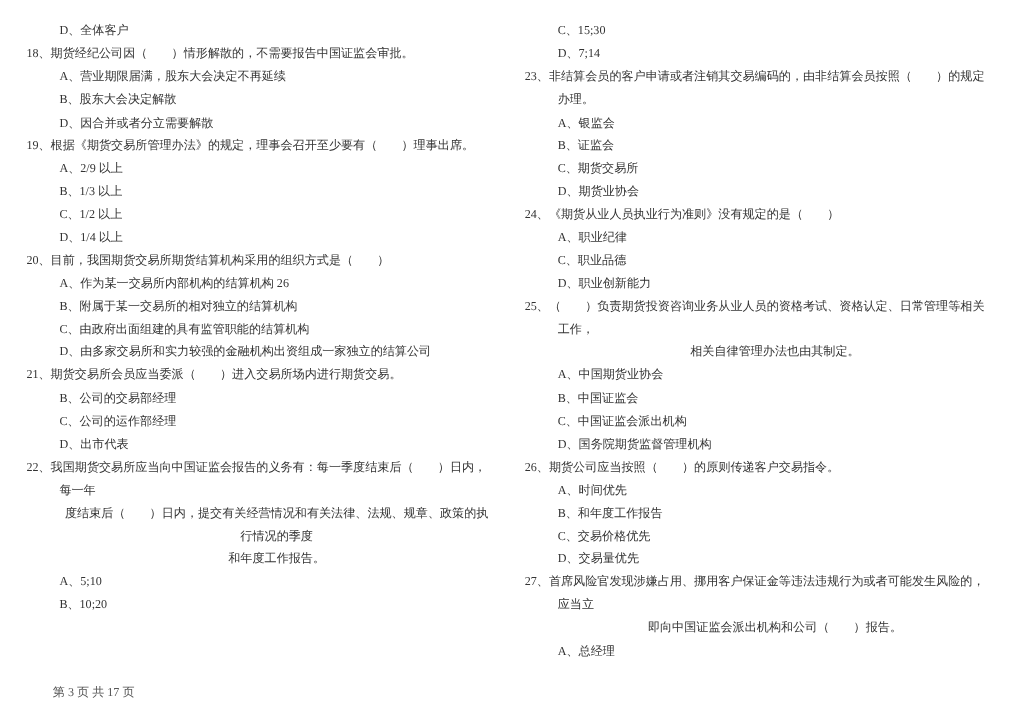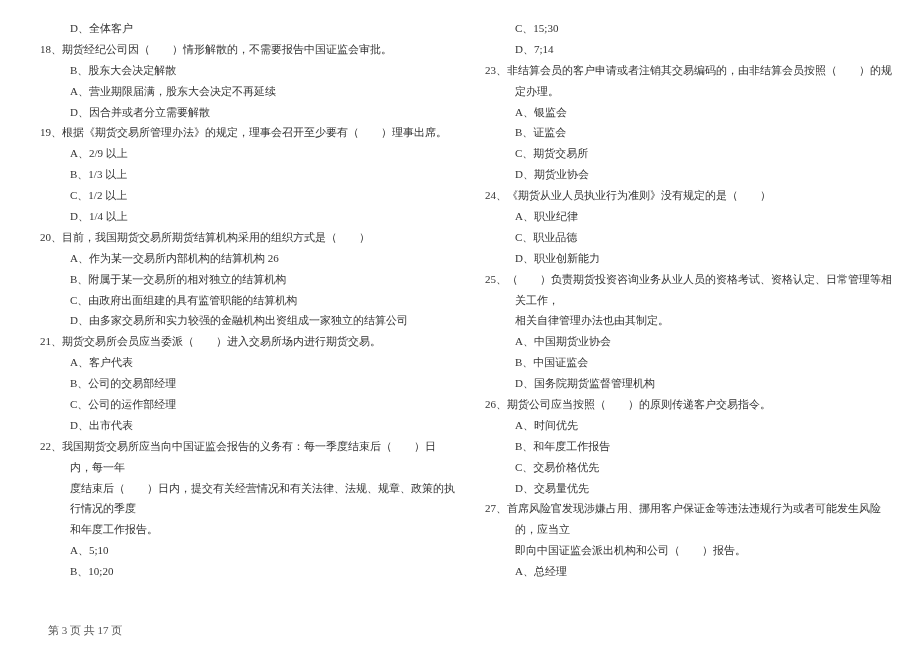--- a/index.html
+++ b/index.html
@@ -17,65 +17,65 @@
     .columns {
       display: flex;
       width: 100%;
       height: 610px;
       padding-top: 18px;
     }
     .column {
       flex: 1;
       padding: 0 18px;
     }
-    .col-left { padding-left: 40px; }
+    .col-left { padding-left: 24px; }
     .col-right { padding-left: 10px; }
     .q-text {
       padding-left: 30px;
       text-indent: -30px;
     }
     .option {
       padding-left: 58px;
       text-indent: -28px;
     }
     .cont-line {
       padding-left: 30px;
+      text-align: center;
     }
     .footer {
       position: absolute;
       bottom: 9px;
       width: 100%;
       text-align: left;
       font-size: 11px;
       color: #555;
       margin-left: 48px;
     }
   </style>
 </head>
 <body>
 
 <div class="columns">
   <div class="column col-left">
     <div class="option">D、全体客户</div>
     <div class="q-text">18、期货经纪公司因（　　）情形解散的，不需要报告中国证监会审批。</div>
+    <div class="option">A、营业期限届满，股东大会决定不再延续</div>
     <div class="option">B、股东大会决定解散</div>
-    <div class="option">A、营业期限届满，股东大会决定不再延续</div>
     <div class="option">D、因合并或者分立需要解散</div>
     <div class="q-text">19、根据《期货交易所管理办法》的规定，理事会召开至少要有（　　）理事出席。</div>
     <div class="option">A、2/9 以上</div>
     <div class="option">B、1/3 以上</div>
     <div class="option">C、1/2 以上</div>
     <div class="option">D、1/4 以上</div>
     <div class="q-text">20、目前，我国期货交易所期货结算机构采用的组织方式是（　　）</div>
     <div class="option">A、作为某一交易所内部机构的结算机构 26</div>
     <div class="option">B、附属于某一交易所的相对独立的结算机构</div>
     <div class="option">C、由政府出面组建的具有监管职能的结算机构</div>
     <div class="option">D、由多家交易所和实力较强的金融机构出资组成一家独立的结算公司</div>
     <div class="q-text">21、期货交易所会员应当委派（　　）进入交易所场内进行期货交易。</div>
-    <div class="option">A、客户代表</div>
     <div class="option">B、公司的交易部经理</div>
     <div class="option">C、公司的运作部经理</div>
     <div class="option">D、出市代表</div>
     <div class="q-text">22、我国期货交易所应当向中国证监会报告的义务有：每一季度结束后（　　）日内，每一年</div>
     <div class="cont-line">度结束后（　　）日内，提交有关经营情况和有关法律、法规、规章、政策的执行情况的季度</div>
     <div class="cont-line">和年度工作报告。</div>
     <div class="option">A、5;10</div>
     <div class="option">B、10;20</div>
   </div>
 
@@ -88,20 +88,21 @@
     <div class="option">C、期货交易所</div>
     <div class="option">D、期货业协会</div>
     <div class="q-text">24、《期货从业人员执业行为准则》没有规定的是（　　）</div>
     <div class="option">A、职业纪律</div>
     <div class="option">C、职业品德</div>
     <div class="option">D、职业创新能力</div>
     <div class="q-text">25、（　　）负责期货投资咨询业务从业人员的资格考试、资格认定、日常管理等相关工作，</div>
     <div class="cont-line">相关自律管理办法也由其制定。</div>
     <div class="option">A、中国期货业协会</div>
     <div class="option">B、中国证监会</div>
+    <div class="option">C、中国证监会派出机构</div>
     <div class="option">D、国务院期货监督管理机构</div>
     <div class="q-text">26、期货公司应当按照（　　）的原则传递客户交易指令。</div>
     <div class="option">A、时间优先</div>
     <div class="option">B、和年度工作报告</div>
     <div class="option">C、交易价格优先</div>
     <div class="option">D、交易量优先</div>
     <div class="q-text">27、首席风险官发现涉嫌占用、挪用客户保证金等违法违规行为或者可能发生风险的，应当立</div>
     <div class="cont-line">即向中国证监会派出机构和公司（　　）报告。</div>
     <div class="option">A、总经理</div>
   </div>

